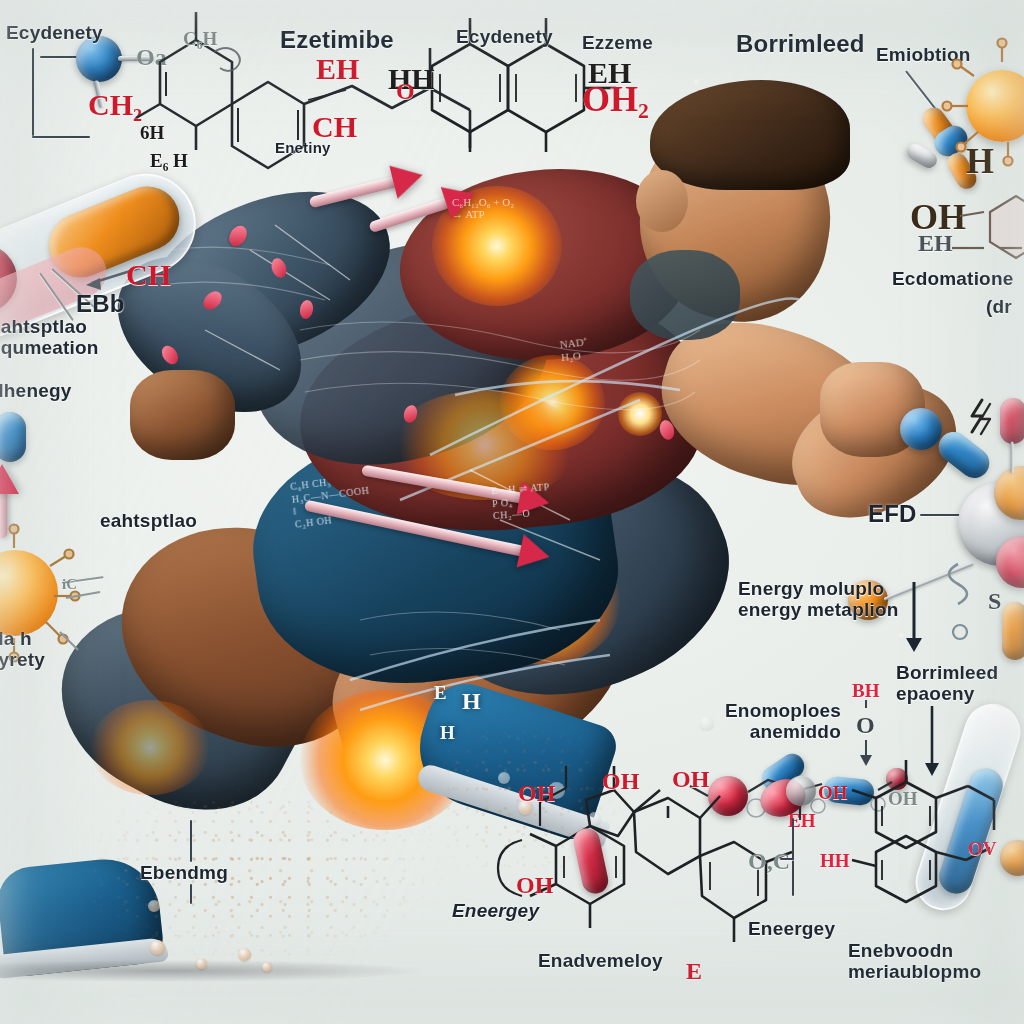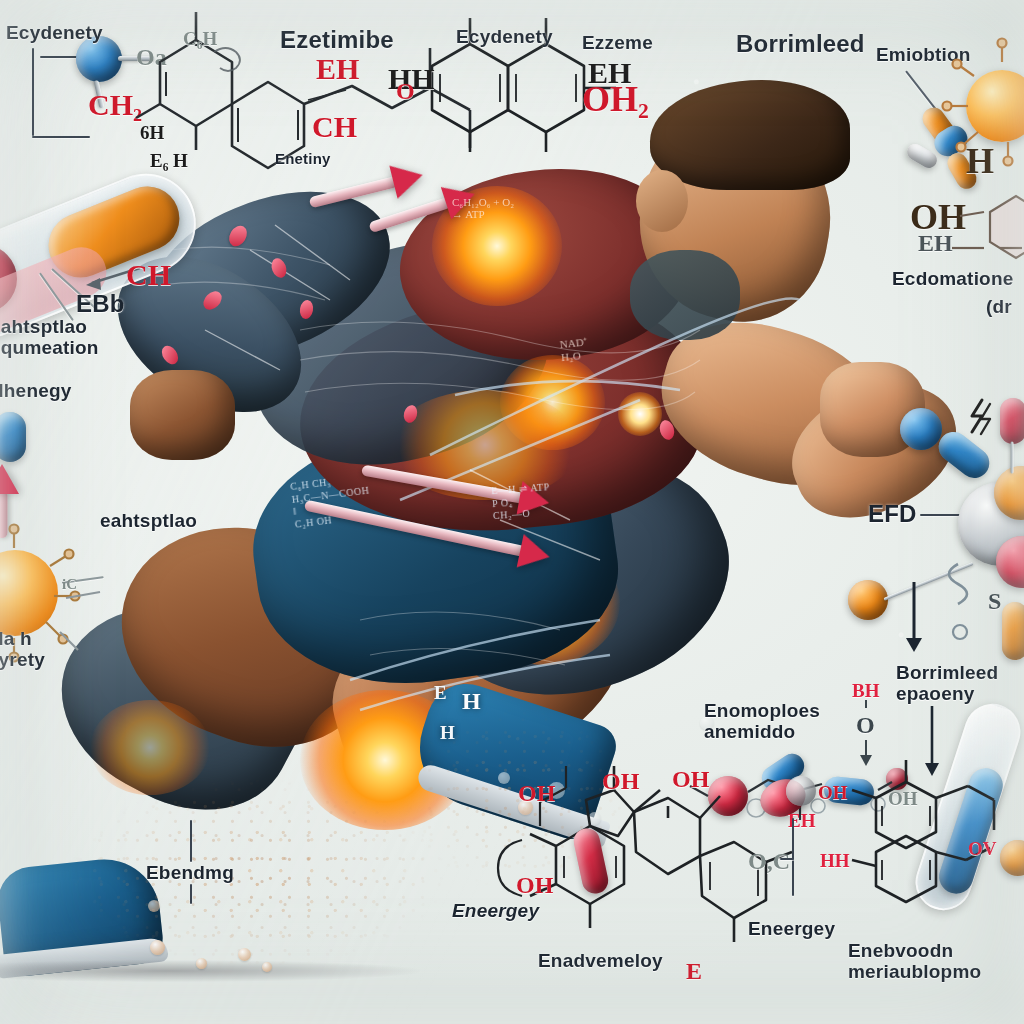--- a/index.html
+++ b/index.html
@@ -328,21 +328,21 @@
     </g>
     <g stroke="#50585e" stroke-width="1.8" fill="none" opacity=".8">
       <path d="M214,52 Q226,44 236,52 Q244,60 236,68 Q228,74 220,68"></path>
     </g>
   </svg>
   <div class="chem s grey" style="left:183px;top:28px;">C₆H</div>
   <div class="chem s" style="left:140px;top:122px;">6H</div>
   <div class="chem s" style="left:150px;top:150px;">E₆ H</div>
   <div class="chem l red" style="left:316px;top:52px;">EH</div>
   <div class="chem l red" style="left:312px;top:110px;">CH</div>
-  <div class="lbl sm" style="left:275px;top:150px;">Enetiny</div>
+  <div class="lbl sm" style="left:275px;top:139px;">Enetiny</div>
   <div class="lbl lg" style="left:280px;top:26px;">Ezetimibe</div>
 
   <svg class="ov">
     <g stroke="#1e2225" stroke-width="2.6" fill="none" stroke-linejoin="round">
       <polygon points="432,66 470,44 508,66 508,110 470,132 432,110"></polygon>
       <polygon points="508,66 546,44 584,66 584,110 546,132 508,110"></polygon>
       <path d="M440,74 L440,102 M500,74 L500,102 M516,74 L516,102 M576,74 L576,102" stroke-width="1.8"></path>
       <path d="M432,88 L396,88"></path>
       <path d="M584,88 L616,88"></path>
       <path d="M470,44 L470,18"></path>
@@ -413,34 +413,38 @@
   <div class="bond thin" style="left:1012px;top:440px;width:32px;transform:rotate(90deg);"></div>
   <div class="capsule orange" style="left:1002px;top:602px;width:26px;height:58px;"></div>
   <svg class="ov">
     <path d="M982,400 l-10,16 h10 l-10,16" stroke="#1c1c1c" stroke-width="3" fill="none" stroke-linecap="round" stroke-linejoin="round"></path>
     <path d="M990,404 l-9,15 h9 l-9,15" stroke="#1c1c1c" stroke-width="2.4" fill="none" stroke-linecap="round" stroke-linejoin="round"></path>
     <path d="M958,604 q18,-10 0,-20 q-18,-10 0,-20" stroke="#7f8f9a" stroke-width="2.6" fill="none"></path>
     <circle cx="960" cy="632" r="7" stroke="#7f8f9a" stroke-width="2.2" fill="none"></circle>
   </svg>
   <div class="chem m" style="left:988px;top:588px;color:#3b464c;">S</div>
 
+  <div class="lbl md two" style="left:738px;top:578px;width:185px;">
+    <div>Energy moluplo</div>
+    <div>energy metaplion</div>
+  </div>
   <svg class="ov">
     <path d="M914,582 L914,646" stroke="#1c2530" stroke-width="3" fill="none"></path>
     <path d="M914,652 l-8,-14 h16 z" fill="#1c2530"></path>
   </svg>
   <div class="lbl md two" style="left:896px;top:662px;width:160px;">
     <div>Borrimleed</div>
     <div>epaoeny</div>
   </div>
   <svg class="ov">
     <path d="M932,706 L932,770" stroke="#1c2530" stroke-width="2.6" fill="none"></path>
     <path d="M932,776 l-7,-13 h14 z" fill="#1c2530"></path>
   </svg>
 
-  <div class="lbl md two" style="left:704px;top:700px;width:165px;">
+  <div class="lbl md two" style="left:676px;top:700px;width:165px;text-align:right;">
     <div>Enomoploes</div>
     <div>anemiddo</div>
   </div>
   <div class="chem s pink" style="left:852px;top:680px;">BH</div>
   <div class="chem m" style="left:856px;top:712px;color:#3b464c;">O</div>
   <svg class="ov">
     <path d="M866,700 L866,708" stroke="#3b464c" stroke-width="2" fill="none"></path>
     <path d="M866,740 L866,760" stroke="#3b464c" stroke-width="2" fill="none"></path>
     <path d="M866,766 l-6,-11 h12 z" fill="#3b464c"></path>
   </svg>
@@ -517,21 +521,21 @@
   <div class="lbl md" style="left:100px;top:510px;">eahtsptlao</div>
   <div class="chem xs grey" style="left:62px;top:576px;">iC</div>
 
   <div class="lbl md two" style="left:-8px;top:628px;width:120px;">
     <div>da h</div>
     <div>tyrety</div>
   </div>
 
   <div class="line" style="left:190px;top:820px;width:1.8px;height:42px;"></div>
   <div class="line" style="left:190px;top:884px;width:1.8px;height:20px;"></div>
-  <div class="lbl md" style="left:146px;top:862px;">Ebendmg</div>
+  <div class="lbl md" style="left:140px;top:862px;">Ebendmg</div>
 
   <svg class="ov">
     <g stroke="#1e2225" stroke-width="2.6" fill="none" stroke-linejoin="round">
       <polygon points="556,884 556,846 590,826 624,846 624,884 590,904"></polygon>
       <path d="M564,856 L564,878 M616,856 L616,878" stroke-width="1.8"></path>
       <path d="M590,826 L586,800 L614,790 L634,812 L618,836 Z"></path>
       <polygon points="634,812 668,798 700,818 700,856 668,874 636,852"></polygon>
       <path d="M668,806 L668,818"></path>
       <polygon points="700,856 734,842 766,862 766,900 734,918 702,896"></polygon>
       <path d="M710,862 L710,890 M758,868 L758,896" stroke-width="1.8"></path>

